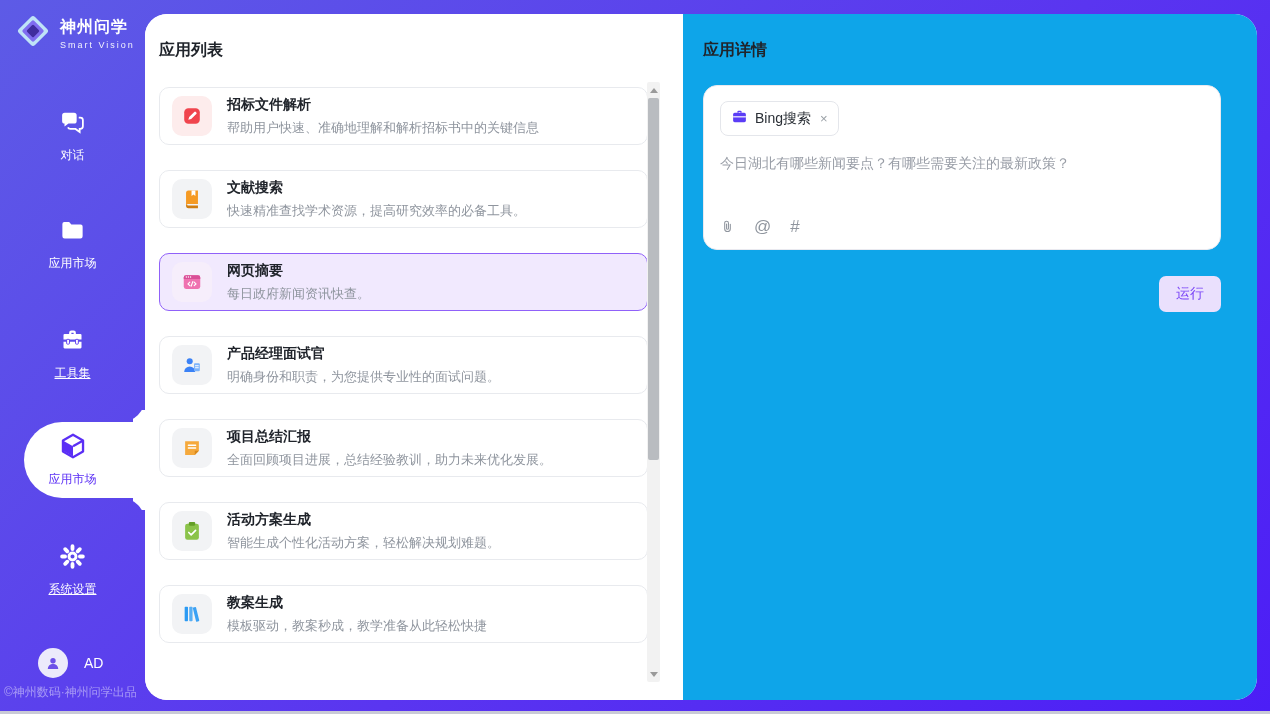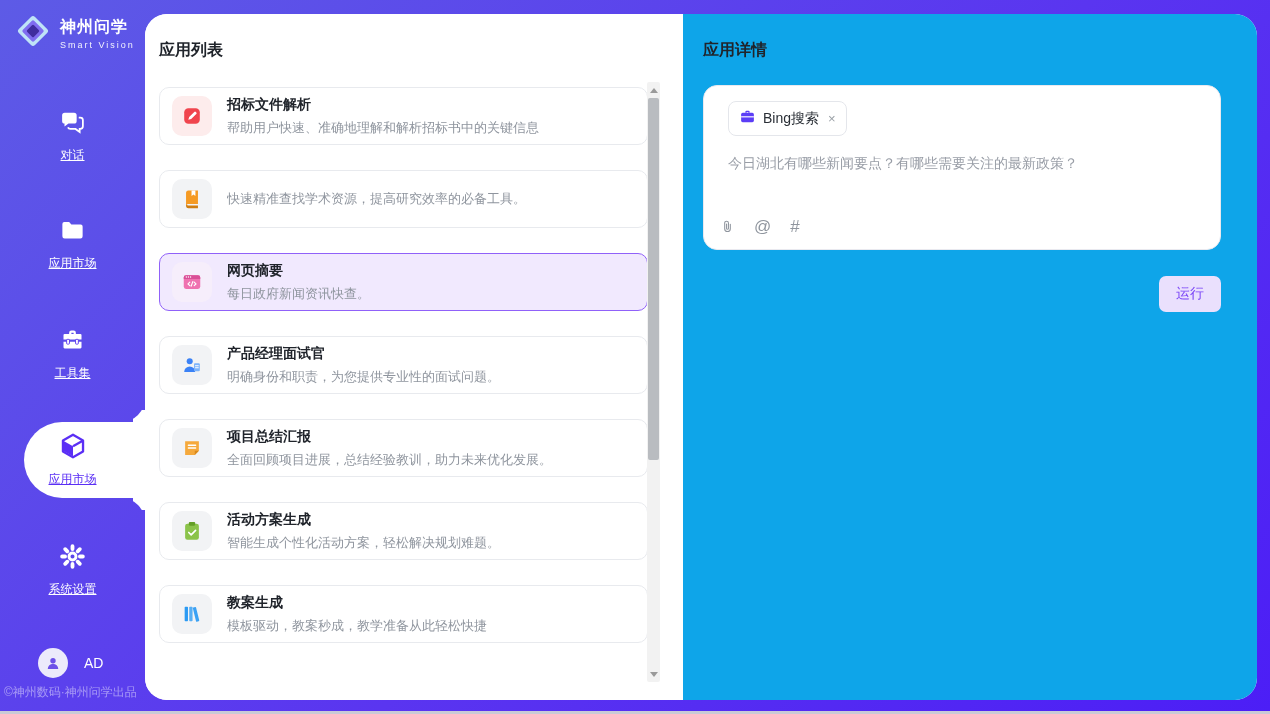--- a/index.html
+++ b/index.html
@@ -12,21 +12,21 @@
   .bottom-edge { position:absolute; left:0; right:0; bottom:0; height:3px; background:#c9cad6; }
 
   
   .sidebar { position:absolute; left:0; top:0; width:145px; height:714px; color:#fff; z-index:2; }
   .logo { position:absolute; top:12px; left:14px; display:flex; align-items:center; gap:8px; }
   .logo-text .cn { font-size:16px; font-weight:bold; letter-spacing:1px; }
   .logo-text .en { font-size:9px; letter-spacing:2px; opacity:.92; margin-top:2px; }
 
   .nav-item { position:absolute; left:0; width:145px; height:64px; display:flex; flex-direction:column;
               align-items:center; justify-content:center; gap:7px; cursor:pointer; }
-  .nav-item .nav-label { font-size:12px; color:#fff;text-decoration:underline; }
+  .nav-item .nav-label { font-size:12px; color:#fff; }
   .nav-item.underlined .nav-label { text-decoration:underline; }
   .nav-item[data-pos="0"] { top:104px; }
   .nav-item[data-pos="1"] { top:212px; }
   .nav-item[data-pos="2"] { top:322px; }
   .nav-item[data-pos="3"] { top:428px; }
   .nav-item[data-pos="4"] { top:538px; }
   .nav-item.active .nav-label { color:#5b2ff5; }
 
   .active-blob { position:absolute; left:24px; width:121px; top:422px; height:76px;
                  background:#fff; border-radius:38px 0 0 38px; }
@@ -66,21 +66,21 @@
   .scrollbar { position:absolute; right:23px; top:68px; bottom:18px; width:13px; background:#f2f2f2;
                border-radius:2px; }
   .sb-arrow { position:absolute; left:0; width:13px; height:12px; display:flex; align-items:center; justify-content:center; cursor:pointer; }
   .sb-arrow.up { top:2px; } .sb-arrow.down { bottom:2px; }
   .tri-up { width:0; height:0; border-left:4px solid transparent; border-right:4px solid transparent; border-bottom:5px solid #9a9a9a; }
   .tri-down { width:0; height:0; border-left:4px solid transparent; border-right:4px solid transparent; border-top:5px solid #9a9a9a; }
   .sb-thumb { position:absolute; left:1px; width:11px; top:16px; height:362px; background:#b9bcc0; border-radius:2px; cursor:pointer; }
 
   
   .detail-card { margin:24px 36px 0 0; background:#fff; border:1px solid #e9e9ef; border-radius:14px;
-                 height:165px; padding:15px 24px; position:relative; }
+                 height:165px; padding:15px 16px; position:relative; }
   .tool-tag { display:inline-flex; align-items:center; gap:7px; border:1px solid #e4e6eb; border-radius:8px;
               padding:6px 10px; background:#fff; cursor:default; }
   .tool-tag .tag-label { font-size:14px; color:#2a2f36; }
   .tool-tag .tag-close { font-size:13px; color:#9aa0a6; cursor:pointer; margin-left:2px; }
   .question { margin-top:19px; font-size:14px; color:#989da6; }
   .composer-row { position:absolute; left:16px; bottom:14px; display:flex; align-items:center; gap:19px; }
   .composer-row .c-icon { color:#8f959e; font-size:17px; line-height:1; cursor:pointer; display:flex; align-items:center; }
   .run-row { display:flex; justify-content:flex-end; margin:26px 36px 0 0; }
   .run-btn { background:#eae0fd; color:#7a45f7; border:none; font-size:14px; padding:9px 17px;
              border-radius:7px; cursor:pointer; font-family:inherit; }
@@ -196,20 +196,21 @@
 
       <div class="app-card">
         <span class="icon-tile">
           <svg width="22" height="22" viewBox="0 0 24 24">
               <path d="M5.5 5A2.5 2.5 0 0 1 8 2.8h10.5v14.7H8a2.5 2.5 0 0 0-2.5 2.5z" fill="#f59a23"></path>
               <path d="M5.5 20a2.5 2.5 0 0 0 2.5 2.2h10.5v-3.2H8A2.5 2.5 0 0 1 5.5 16.5z" fill="#cf7d11"></path>
               <path d="M11.5 2.8h4.2v6l-2.1-1.6-2.1 1.6z" fill="#fff"></path>
             </svg>
         </span>
         <span class="app-card-text">
+          <span class="app-name">文献搜索</span>
           <span class="app-desc">快速精准查找学术资源，提高研究效率的必备工具。</span>
         </span>
       </div>
 
       <div class="app-card selected">
         <span class="icon-tile tint-purple">
           <svg width="22" height="22" viewBox="0 0 24 24">
               <rect x="3" y="4.5" width="18" height="15" rx="2.5" fill="#ef72b0"></rect>
               <path d="M3 7a2.5 2.5 0 0 1 2.5-2.5h13A2.5 2.5 0 0 1 21 7v1.7H3z" fill="#d94f97"></path>
               <circle cx="5.8" cy="6.5" r=".75" fill="#fff"></circle>

